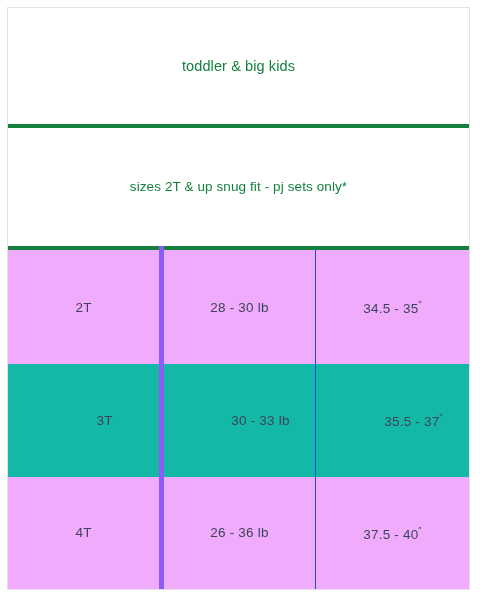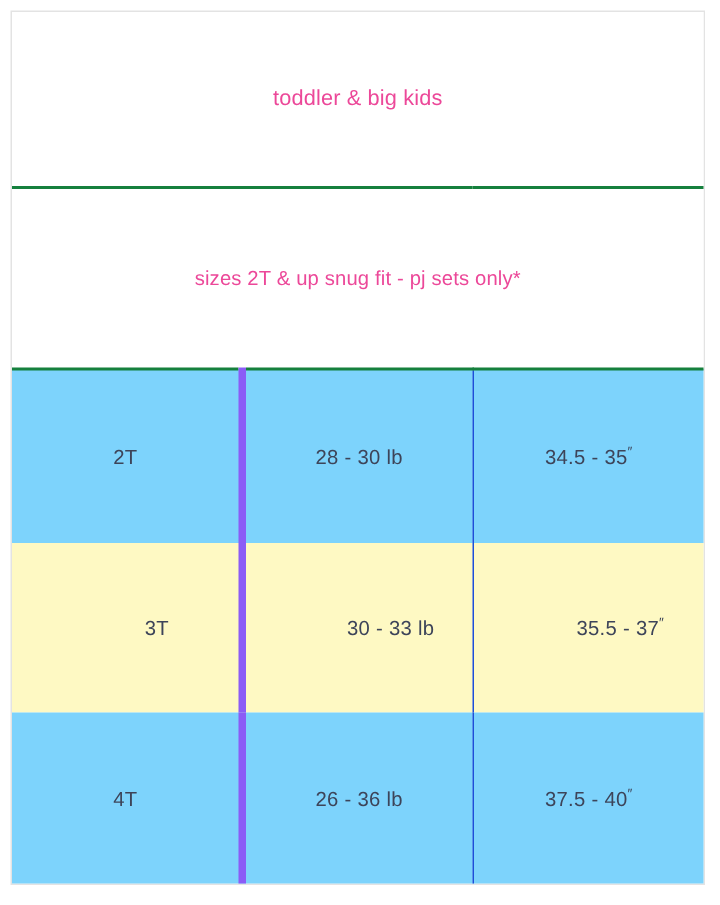--- a/index.html
+++ b/index.html
@@ -31,22 +31,22 @@
     width: 100%;
     height: 100%;
     border-collapse: collapse;
     table-layout: fixed;
   }
 
   
   tr.header-row > td {
     text-align: center;
     vertical-align: middle;
-    border-bottom: 2px solid #15803d;
-    color: #ec4899;
+    border-bottom: 4px solid #15803d;
+    color: #15803d;
     background: #ffffff;
     padding: 0 8px;
   }
   tr.title-row > td {
     height: 66px;
     font-size: 14.5px;
     letter-spacing: 0.1px;
   }
   tr.subtitle-row > td {
     height: 67px;
@@ -62,25 +62,25 @@
     color: #3d4459;
     font-size: 13.5px;
     letter-spacing: 0.2px;
     padding: 0 6px;
   }
   tr.data-row > td.col-size   { width: 154px; }
   tr.data-row > td.col-weight { width: 154px; border-left: 5px solid #8b5cf6; }
   tr.data-row > td.col-height { width: 153px; border-left: 1px solid #1d4ed8; }
 
   tr.data-row.stripe > td {
-    background: #fef9c3;
+    background: #14b8a6;
     padding-left: 48px;
   }
   tr.data-row.plain > td {
-    background: #7dd3fc;
+    background: #f0abfc;
   }
 
   .inch {
     font-size: 9px;
     vertical-align: super;
     letter-spacing: 0;
   }
 </style>
 </head>
 <body>

